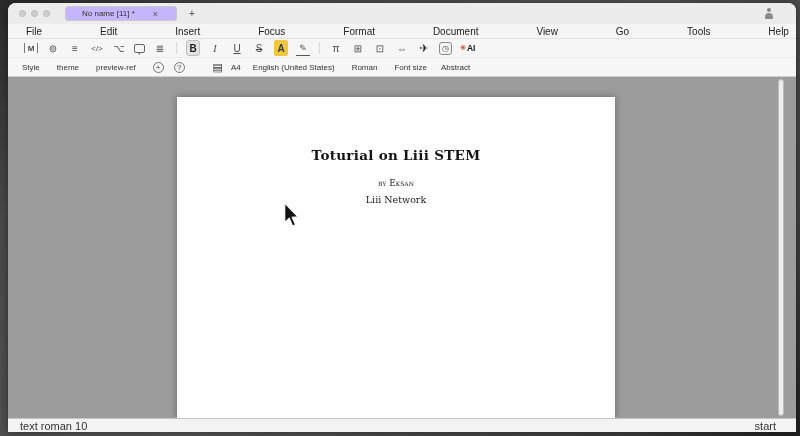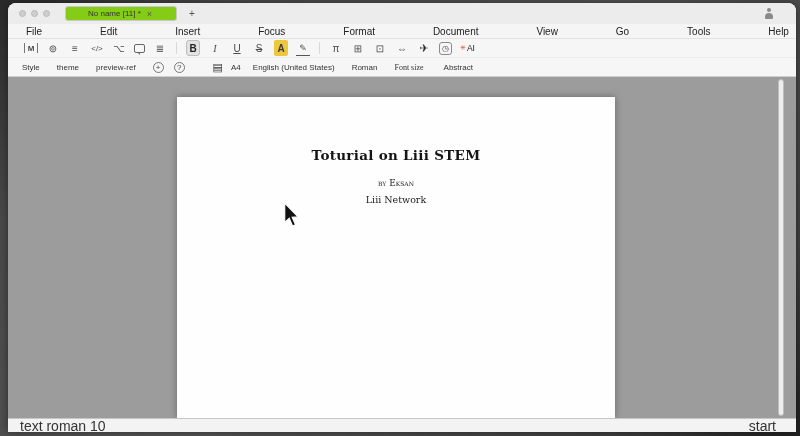--- a/index.html
+++ b/index.html
@@ -13,23 +13,23 @@
     position:absolute; top:3px; left:8px; right:4px; bottom:4px;
     background:#f6f6f6; border-radius:8px 8px 0 0; overflow:hidden;
     display:flex; flex-direction:column;
     box-shadow:0 0 10px rgba(0,0,0,.45);
   }
   
   .tabbar { height:21px; background:#ececec; display:flex; align-items:center; position:relative; flex:0 0 auto; }
   .traffic { display:flex; gap:5px; margin-left:11px; }
   .light { width:7px; height:7px; border-radius:50%; background:#cecece; border:1px solid #b9b9b9; }
   .tab {
-    margin-left:15px; height:15px; width:112px; background:#84cc16;
+    margin-left:15px; height:15px; width:112px; background:#c4b5fd;
     border:1px solid #c9c9c9; border-radius:3px; display:flex; align-items:center;
-    font-size:8px; color:#333; padding:0 22px;
+    font-size:8px; color:#333; padding:0 16px;
   }
   .tab-title { flex:1; white-space:nowrap; overflow:hidden; }
   .tab-close { color:#555; font-size:9px; padding:0 2px; cursor:default; }
   .tab-add { margin-left:8px; font-size:10px; color:#555; width:14px; text-align:center; }
   .person { position:absolute; right:22px; top:5px; width:10px; height:11px; }
   .person::before { content:""; position:absolute; left:3px; top:0; width:4px; height:4px; border-radius:50%; background:#8a8a8a; }
   .person::after { content:""; position:absolute; left:1px; top:5px; width:8px; height:6px; border-radius:4px 4px 1px 1px; background:#8a8a8a; }
   
   .menubar { height:14px; display:flex; align-items:center; padding-left:10px; background:#f5f5f5; flex:0 0 auto;justify-content:space-between; }
   .menu-item { font-size:10px; color:#222; padding:0 7px; white-space:nowrap; }
@@ -46,21 +46,21 @@
   .tbtn.bracketed { border-left:1px solid #777; border-right:1px solid #777; padding:0 1px; font-size:8px; font-weight:bold; height:10px; }
   .tdiv { width:1px; height:12px; background:#d8d8d8; margin:0 5px; }
   .b-active { background:#e2e2e2; border:1px solid #bdbdbd; border-radius:3px; font-weight:bold; color:#222; }
   .italic { font-family:"Liberation Serif",serif; font-style:italic; }
   .uline { text-decoration:underline; }
   .strike { text-decoration:line-through; }
   .hl-yellow { background:#edc83d; border-radius:2px; color:#3a3a3a; font-weight:bold; padding:0 2px; }
   .pen { border-bottom:1.5px solid #555; font-size:9px; }
   .dark-ic { color:#222; font-size:11px; }
   .boxed { border:1px solid #8a8a8a; border-radius:3px; font-size:8px; width:13px; height:13px; min-width:13px; }
-  .ai-btn { font-size:8.5px; font-weight:normal; color:#222; letter-spacing:0; }
+  .ai-btn { font-size:8.5px; font-weight:bold; color:#222; letter-spacing:0; }
   .ai-spark { color:#d04a3a; font-size:7px; margin-right:1px; }
   .bubble-icon { width:11px; height:9px; min-width:11px; border:1px solid #666; border-radius:2px; position:relative; }
   .bubble-icon::after { content:""; position:absolute; left:2px; bottom:-3px; border-left:3px solid transparent; border-right:0 solid transparent; border-top:3px solid #666; }
   
   .toolbar2 {
     height:19px; background:#f6f6f6; border-bottom:1px solid #cfcfcf;
     display:flex; align-items:center; padding-left:14px; flex:0 0 auto;
   }
   .t2btn { font-size:8px; color:#333; margin-right:17px; white-space:nowrap; }
   .circle-btn {
@@ -88,21 +88,21 @@
     font-family:"DejaVu Serif", serif; font-size:9.5px; color:#1a1a1a;
   }
   .scrollbar {
     position:absolute; right:12px; top:2px; bottom:2px; width:6px;
     background:#ededed; border:1px solid #bdbdbd; border-radius:3px;
   }
   .cursor { position:absolute; left:275px; top:126px; pointer-events:none; }
   
   .statusbar {
     height:14px; background:#f3f3f3; border-top:1px solid #c6c6c6;
-    display:flex; align-items:center; font-size:14px; color:#333; position:relative; flex:0 0 auto;
+    display:flex; align-items:center; font-size:11px; color:#333; position:relative; flex:0 0 auto;
   }
   .status-left { padding-left:12px; }
   .status-center { position:absolute; left:0; right:0; text-align:center; }
   .status-right { margin-left:auto; padding-right:20px; }
 </style>
 </head>
 <body>
 
 <div class="window">
 
@@ -164,21 +164,21 @@
   <div class="toolbar2">
     <span class="t2btn">Style</span>
     <span class="t2btn">theme</span>
     <span class="t2btn">preview-ref</span>
     <span class="circle-btn">+</span>
     <span class="circle-btn">?</span>
     <span class="page-ic">▤</span>
     <span class="t2btn" style="margin-right:12px;">A4</span>
     <span class="t2btn">English (United States)</span>
     <span class="t2btn">Roman</span>
-    <span class="t2btn" style="margin-right:20px;font-family:Liberation Serif, serif;">Font size</span>
+    <span class="t2btn" style="margin-right:14px;">Font size</span>
     <span class="t2btn">Abstract</span>
   </div>
 
   <div class="canvas">
     <div class="page">
       <div class="doc-title">Toturial on Liii STEM</div>
       <div class="doc-byline">by Eksan</div>
       <div class="doc-affil">Liii Network</div>
     </div>
     <div class="scrollbar"></div>

